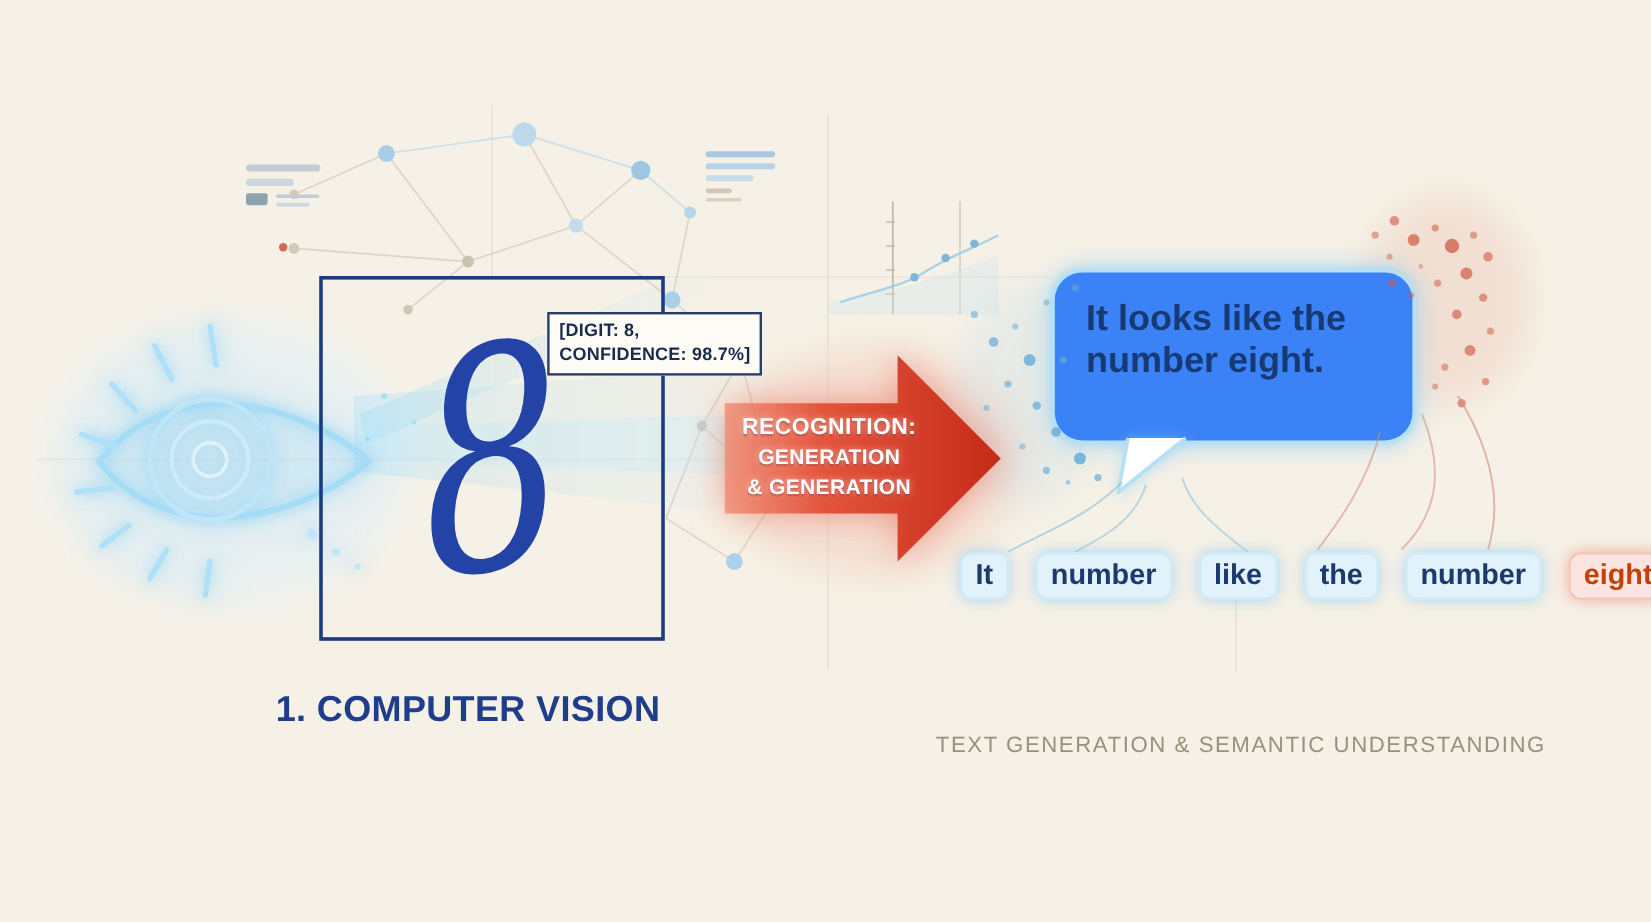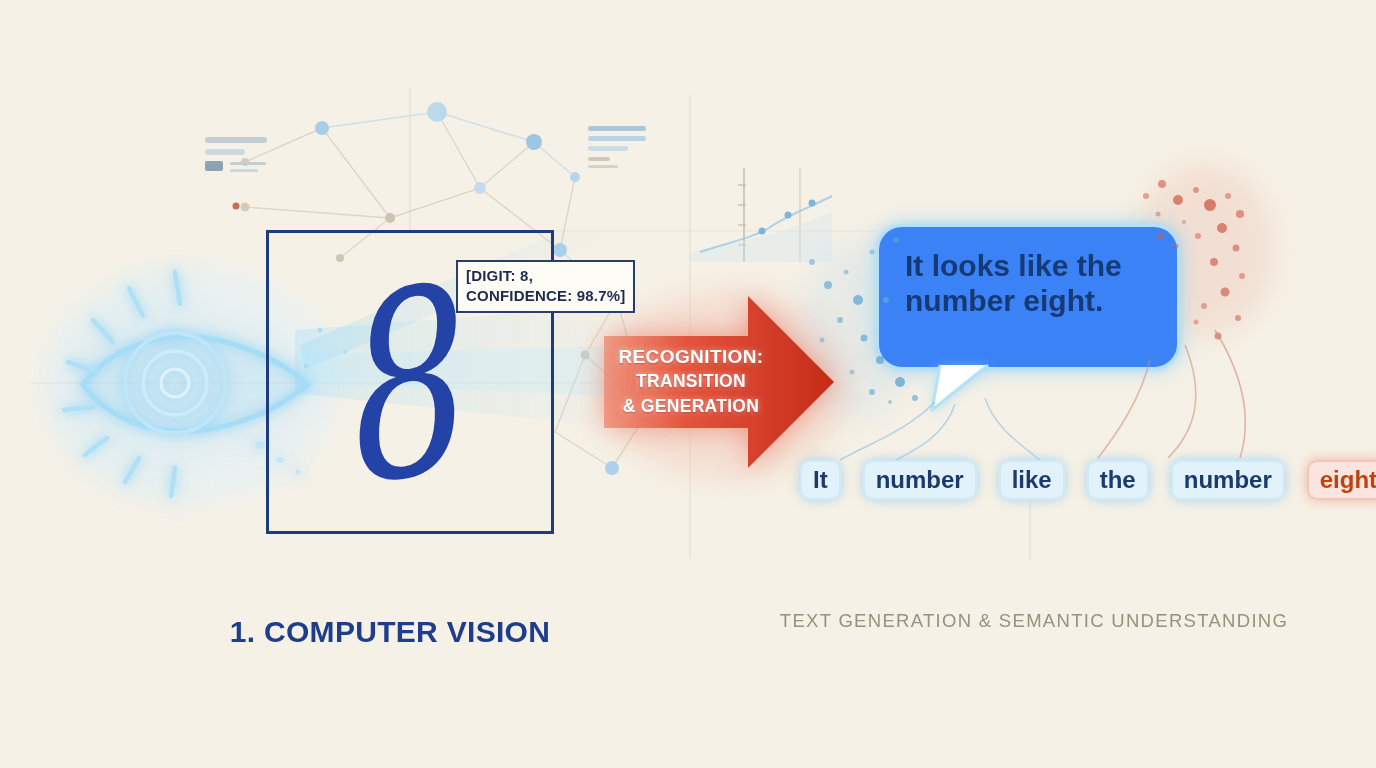--- a/index.html
+++ b/index.html
@@ -44,21 +44,21 @@
   
   .tokens{position:absolute;left:800px;top:460px;display:flex;gap:22px;}
   .token{display:inline-block;padding:4px 11px;border-radius:10px;font-size:24px;font-weight:600;
     color:#1d3a6e;background:rgba(224,242,252,.92);border:2px solid #cdeaf8;
     box-shadow:0 0 12px rgba(140,200,240,.7);}
   .token-red{color:#c2410c;background:rgba(252,228,224,.95);border-color:#f3c4ba;
     box-shadow:0 0 12px rgba(235,150,130,.7);text-align:center;}
 
   
   .caption{position:absolute;text-align:center;}
-  .caption-left{left:110px;top:615px;width:560px;}
+  .caption-left{left:110px;top:575px;width:560px;}
   .caption-right{left:755px;top:601px;width:558px;}
   .caption-title{font-size:30px;font-weight:bold;color:#1e3e8c;letter-spacing:.3px;}
   .caption-sub{margin-top:9px;font-size:18.5px;color:#97917e;letter-spacing:1.3px;}
 </style>
 </head>
 <body>
 
 <div class="canvas">
 
   <svg class="layer" width="1376" height="768" viewBox="0 0 1376 768">
@@ -206,21 +206,21 @@
       <linearGradient id="ag" x1="0" y1="0" x2="1" y2="0">
         <stop offset="0" stop-color="#ef8a72" stop-opacity="0.78"></stop>
         <stop offset="0.35" stop-color="#e4543c"></stop>
         <stop offset="1" stop-color="#c52b17"></stop>
       </linearGradient>
     </defs>
     <polygon points="6,58 150,58 150,18 236,104 150,190 150,150 6,150" fill="url(#ag)"></polygon>
   </svg>
   <div class="arrow-text">
     <div class="at1">RECOGNITION:</div>
-    <div class="at2">TRANSITION</div>
+    <div class="at2">GENERATION</div>
     <div class="at2">&amp; GENERATION</div>
   </div>
 
   <div class="bubble">
     <div class="bubble-text">It looks like the number eight.</div>
   </div>
   <svg class="bubble-tail" viewBox="0 0 90 60">
     <path d="M63,5 L7,50 L15,5" fill="#ffffff" stroke="#b5e0f5" stroke-width="3" stroke-linejoin="round"></path>
   </svg>
 

